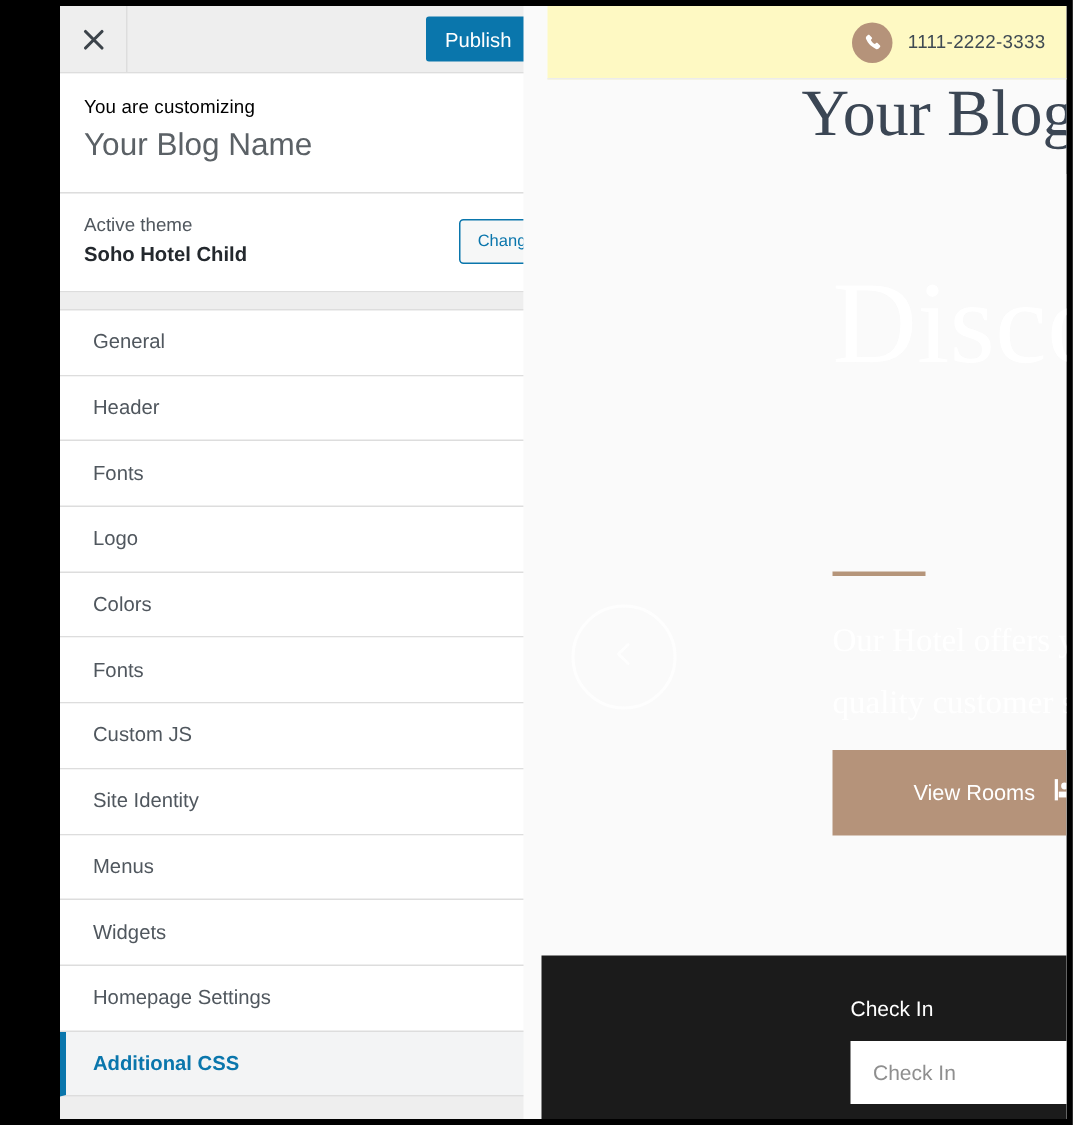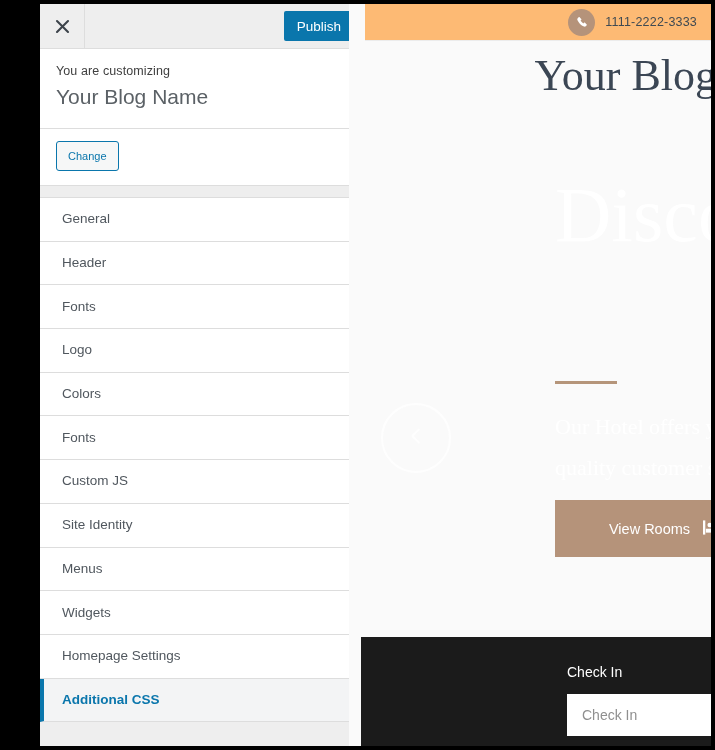--- a/index.html
+++ b/index.html
@@ -79,21 +79,21 @@
 
   
   .cz-header {
     background: #ffffff;
     border-bottom: 1px solid #dddddd;
     padding: 13px 16px 16px 16px;
     position: relative;
   }
   .cz-header-eyebrow {
     font-size: 12.5px;
-    color: #404040;
+    color: #000000;
     line-height: 18px;
     letter-spacing: .1px;
   }
   .cz-header-title {
     font-size: 21px;
     color: #5b6166;
     line-height: 30px;
     font-weight: 400;
     margin-top: 2px;
     white-space: nowrap;
@@ -188,27 +188,27 @@
     width: 362px;
     height: 742px;
     background: #fafafa;
     overflow: hidden;
   }
 
   
   .pv-topbar {
     position: absolute;
     top: 0; left: 16px; right: 0;
-    height: 37px;
+    height: 49px;
     border-bottom: 1px solid #ececec;
     display: flex;
     align-items: center;
     justify-content: flex-end;
     padding-right: 8px;
-    background: #fdba74;
+    background: #fef9c3;
   }
   .pv-phone-circle {
     width: 27px;
     height: 27px;
     border-radius: 50%;
     background: #b5937a;
     display: flex;
     align-items: center;
     justify-content: center;
     margin-right: 10px;
@@ -371,20 +371,24 @@
       <div class="cz-header-title">Your Blog Name</div>
       <div class="cz-help">
         <svg width="18" height="18" viewBox="0 0 20 20">
           <circle cx="10" cy="10" r="9" fill="#50575e"></circle>
           <text x="10" y="14.5" font-family="Liberation Sans, sans-serif" font-size="12" font-weight="bold" fill="#ffffff" text-anchor="middle">?</text>
         </svg>
       </div>
     </div>
 
     <div class="cz-theme">
+      <div class="cz-theme-text">
+        <div class="cz-theme-label">Active theme</div>
+        <div class="cz-theme-name">Soho Hotel Child</div>
+      </div>
       <button class="cz-change-btn">Change</button>
     </div>
 
     <div class="cz-spacer"></div>
 
     <div class="cz-sections" id="sections-list">
         <div class="cz-item">
           <span class="cz-item-label">General</span>
           <span class="chev" style="color: rgb(167, 170, 173);">
             <svg width="17" height="17" viewBox="0 0 24 24">

